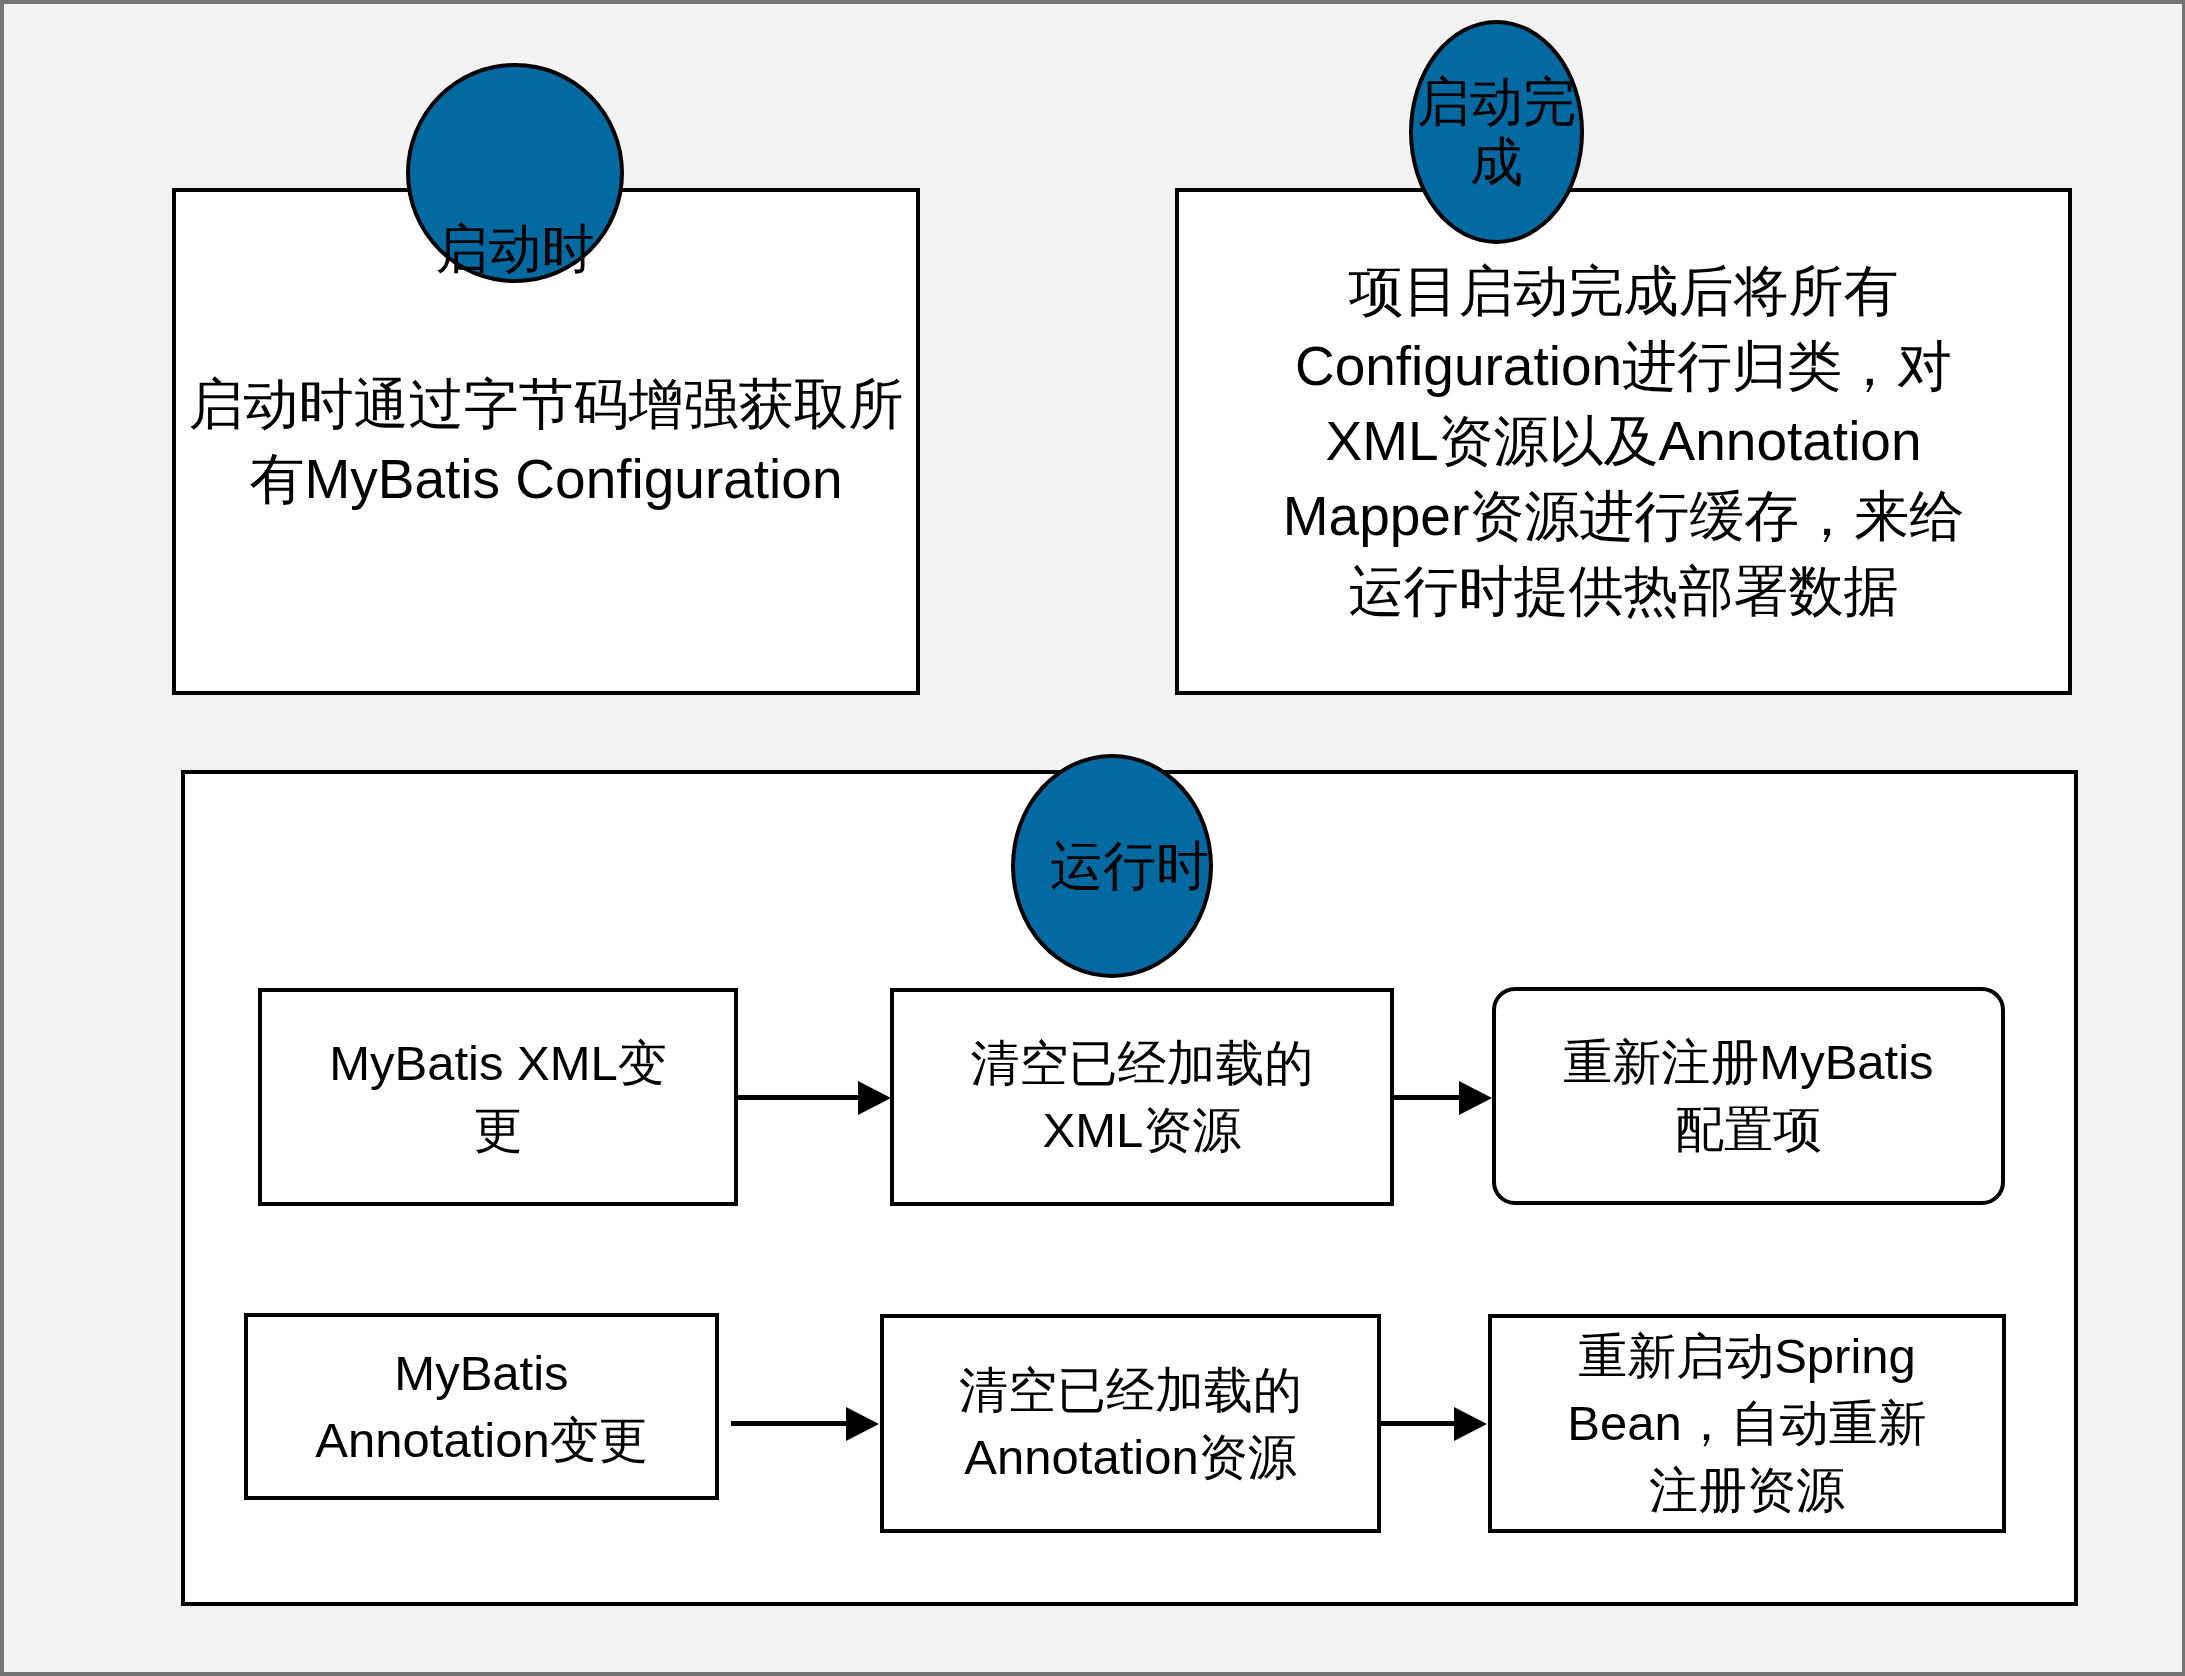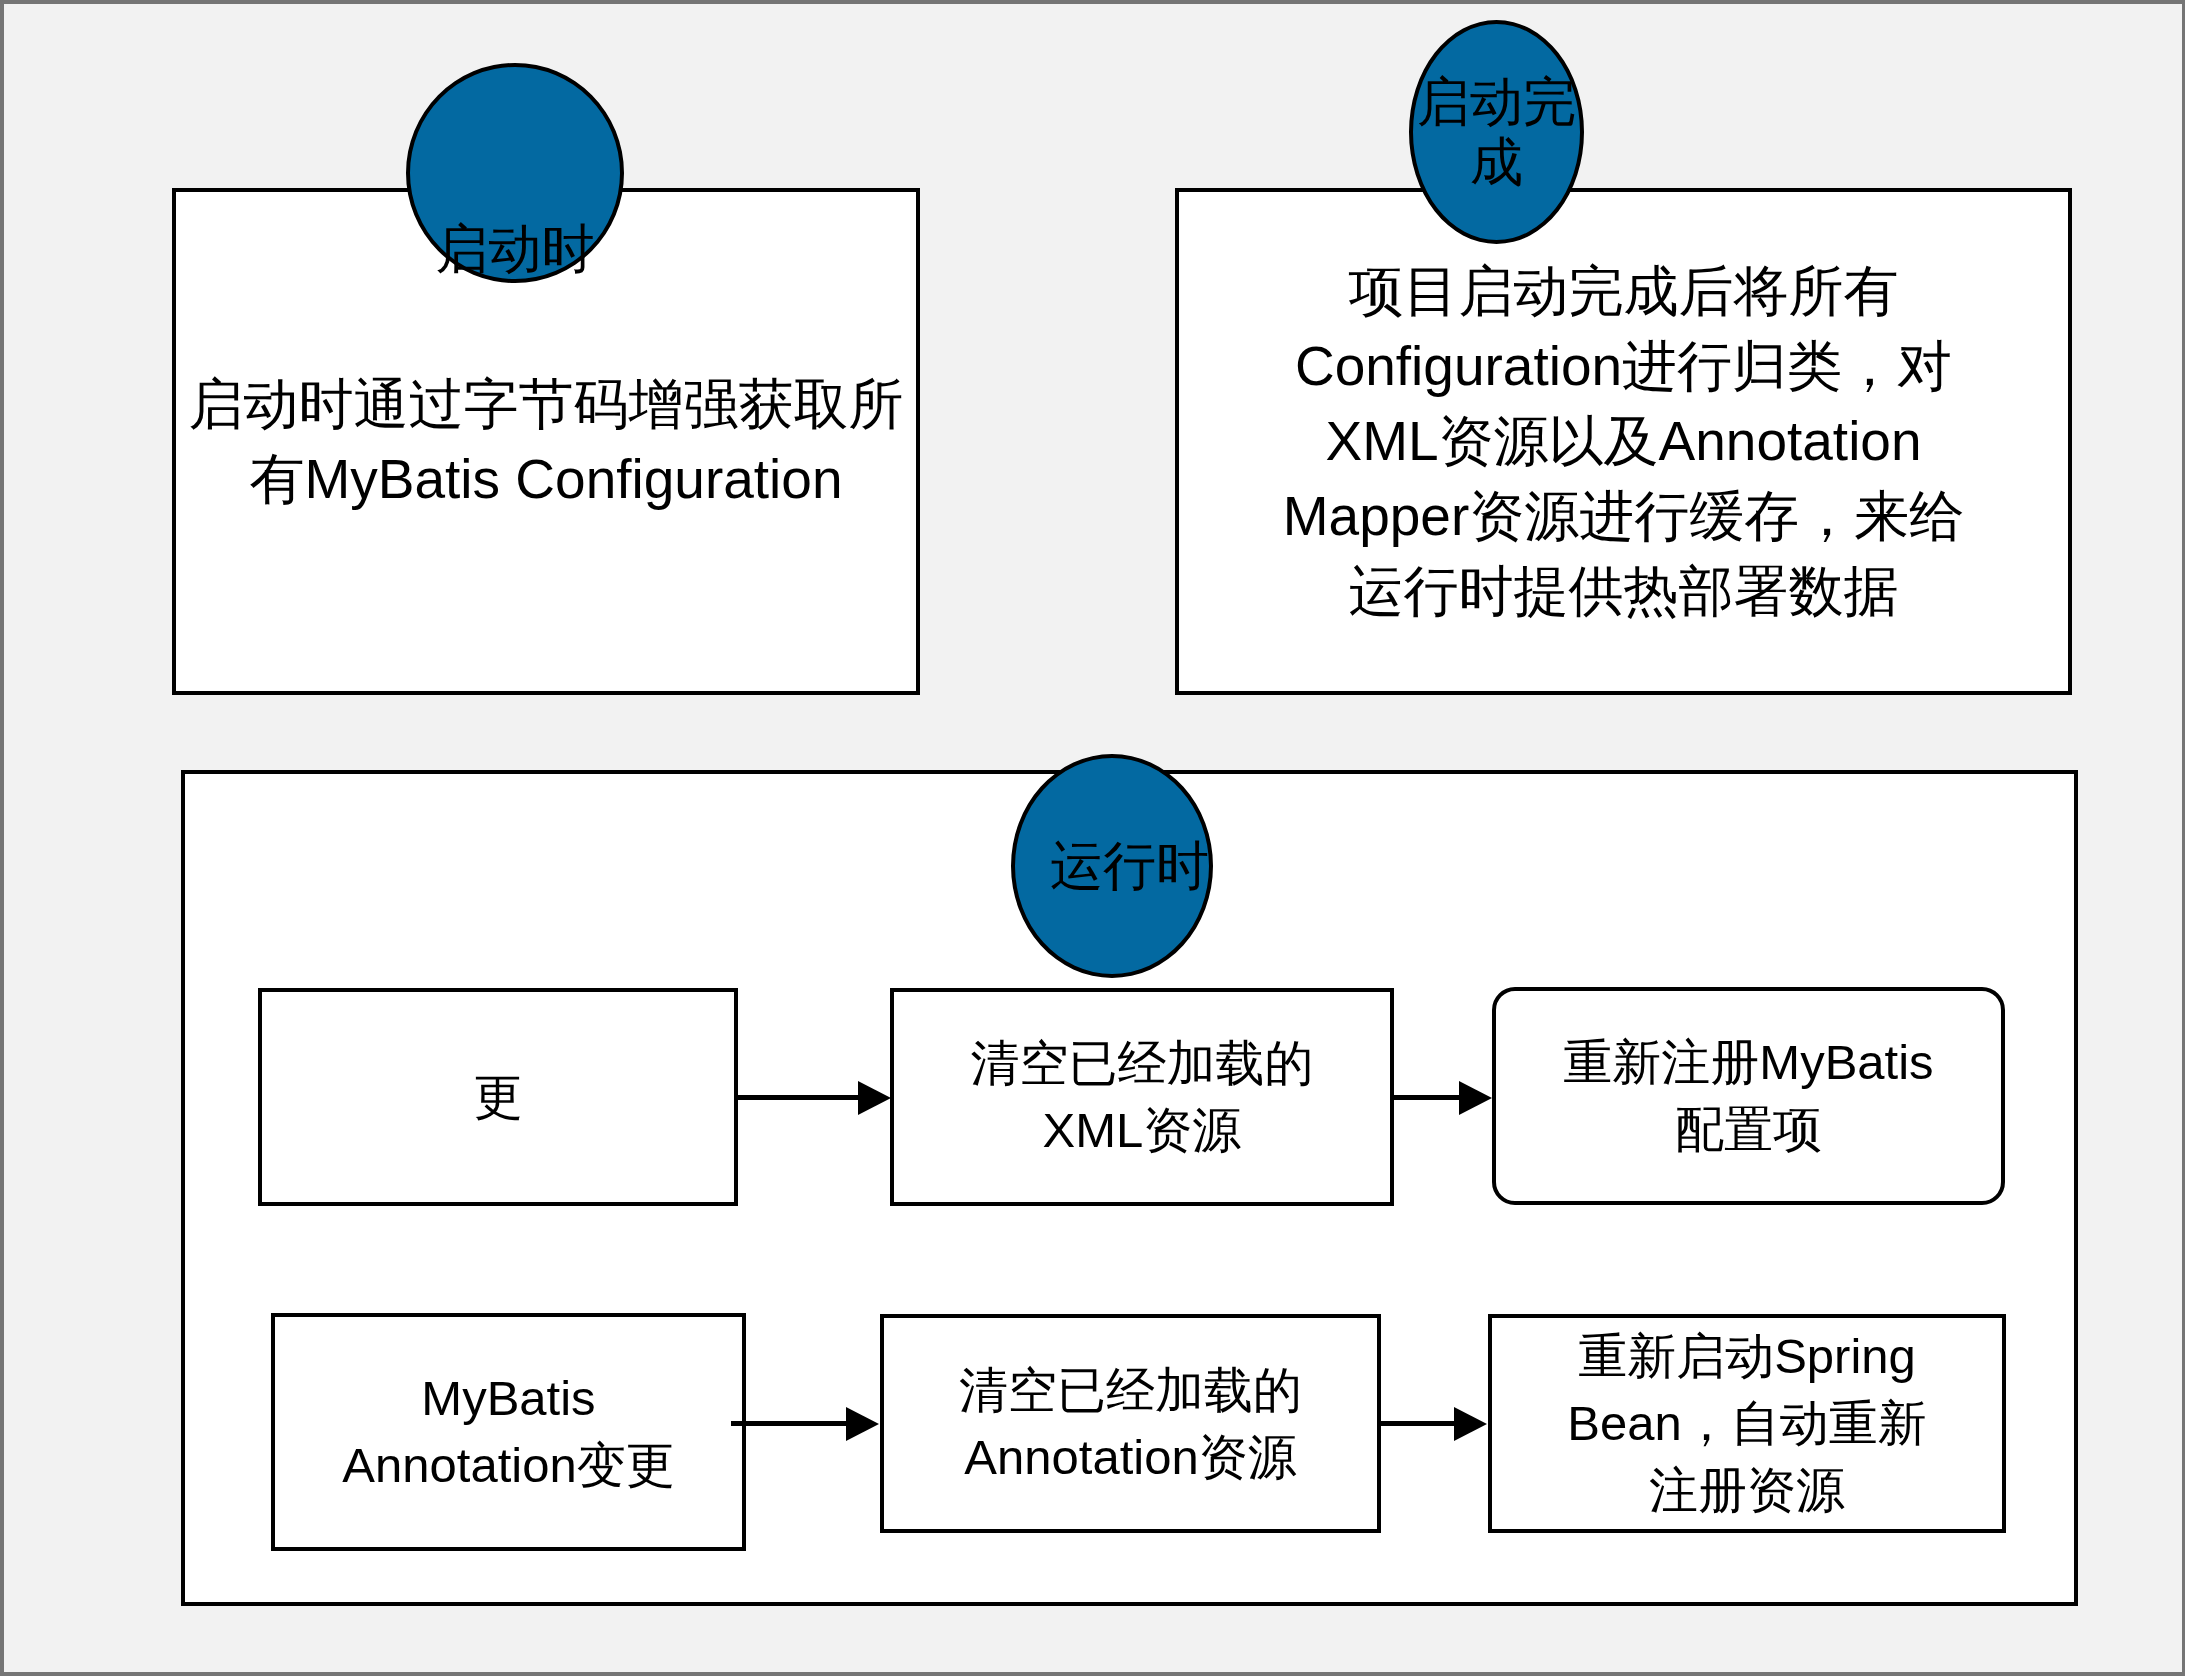--- a/index.html
+++ b/index.html
@@ -91,41 +91,42 @@
     <div class="line">启动完</div>
     <div class="line">成</div>
   </div>
 
   <div class="container-box" style="left:177px;top:766px;width:1897px;height:836px;"></div>
   <div class="badge" style="left:1007px;top:750px;width:202px;height:224px;align-items:flex-end;">
     <div class="line">运行时</div>
   </div>
 
   <div class="node smalltext" style="left:254px;top:984px;width:480px;height:218px;">
+    <div class="line">MyBatis XML变</div>
     <div class="line">更</div>
   </div>
   <div class="node smalltext" style="left:886px;top:984px;width:504px;height:218px;">
     <div class="line">清空已经加载的</div>
     <div class="line">XML资源</div>
   </div>
   <div class="node smalltext" style="left:1488px;top:983px;width:513px;height:218px;border-radius:23px;">
     <div class="line">重新注册MyBatis</div>
     <div class="line">配置项</div>
   </div>
 
   <div class="arrow" style="left:734px;top:1076px;width:153px;">
     <div class="shaft"></div>
     <div class="head"></div>
   </div>
   <div class="arrow" style="left:1390px;top:1076px;width:98px;">
     <div class="shaft"></div>
     <div class="head"></div>
   </div>
 
-  <div class="node smalltext" style="left:267px;top:1309px;width:475px;height:238px;">
+  <div class="node smalltext" style="left:240px;top:1309px;width:475px;height:187px;">
     <div class="line">MyBatis</div>
     <div class="line">Annotation变更</div>
   </div>
   <div class="node smalltext" style="left:876px;top:1310px;width:501px;height:219px;">
     <div class="line">清空已经加载的</div>
     <div class="line">Annotation资源</div>
   </div>
   <div class="node smalltext" style="left:1484px;top:1310px;width:518px;height:219px;">
     <div class="line">重新启动Spring</div>
     <div class="line">Bean，自动重新</div>

